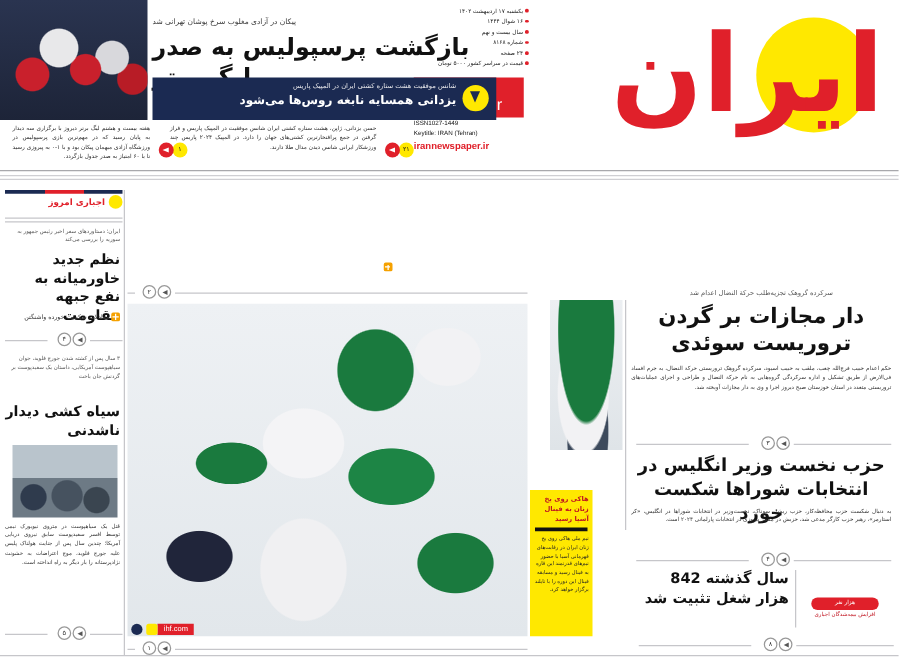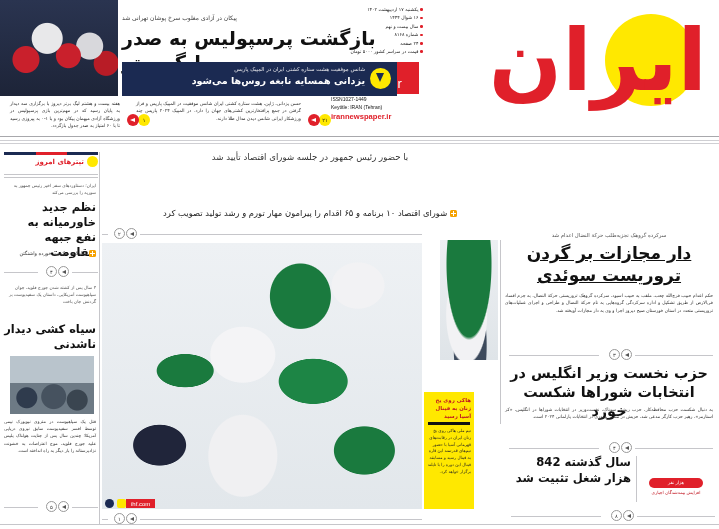--- a/index.html
+++ b/index.html
@@ -265,21 +265,21 @@
     </div>
 
     <div class="hrule" style="top:136px;"></div>
     <div class="hrule2" style="top:140px;"></div>
     <div class="hrule2" style="top:143px;"></div>
   </div>
 
   <div class="sidebar">
     <div class="sb-flag"></div>
     <div class="sb-dot"></div>
-    <div class="sb-title">تیترهای امروز</div>
+    <div class="sb-title">اجباری امروز</div>
     <div class="sb-sep" style="top:22px;"></div>
     <div class="sb-sep" style="top:25px;"></div>
 
     <div class="sb-kicker" style="top:30px;">ایران؛ دستاوردهای سفر اخیر رئیس جمهور به سوریه را بررسی می‌کند</div>
     <div class="sb-head" style="top:48px;">نظم جدید خاورمیانه به نفع جبهه مقاومت</div>
     <div class="sb-sub" style="top:98px;">
       <span class="plus"></span>
       <span>معادلات شکست خورده واشنگتن</span>
     </div>
 
@@ -297,24 +297,22 @@
 
     <div class="pg-line" style="right:2px; top:355px; width:26px;"></div>
     <div class="pg-inline" style="right:30px; top:349px;">
       <div class="c1">۵</div>
       <div class="c2"></div>
     </div>
     <div class="pg-line" style="right:62px; top:355px; width:34px;"></div>
   </div>
   <div class="vsep" style="left:99px; top:152px; height:372px;"></div>
 
-  <div class="main-kicker">با حضور رئیس جمهور در جلسه شورای اقتصاد تأیید شد</div>
   <div class="main-sub">
     <span class="plus"></span>
-    <span>شورای اقتصاد ۱۰ برنامه و ۶۵ اقدام را پیرامون مهار تورم و رشد تولید تصویب کرد</span>
   </div>
 
   <div class="pg-line" style="left:102px; top:234px; width:6px;"></div>
   <div class="pg-inline" style="left:108px; top:228px;">
     <div class="c1">۲</div>
     <div class="c2"></div>
   </div>
   <div class="pg-line" style="left:140px; top:234px; width:282px;"></div>
 
   <div class="hockey">
@@ -335,21 +333,21 @@
     <div class="co-head">هاکی روی یخ زنان به فینال آسیا رسید</div>
     <div class="co-bar"></div>
     <div class="co-body">تیم ملی هاکی روی یخ زنان ایران در رقابت‌های قهرمانی آسیا با حضور تیم‌های قدرتمند این قاره به فینال رسید و مسابقه فینال این دوره را با تایلند برگزار خواهد کرد.</div>
   </div>
 
   <div class="r-thumb"></div>
   <div class="vsep" style="left:500px; top:240px; height:184px;"></div>
 
   <div class="rcol">
     <div class="r-kicker" style="top:0;">سرکرده گروهک تجزیه‌طلب حرکة النضال اعدام شد</div>
-    <div class="r-head" style="top:10px;text-decoration:underline;">دار مجازات بر گردن تروریست سوئدی</div>
+    <div class="r-head" style="top:10px;">دار مجازات بر گردن تروریست سوئدی</div>
     <div class="r-body" style="top:60px;">حکم اعدام حبیب فرج‌الله چعب، ملقب به حبیب اسیود، سرکرده گروهک تروریستی حرکة النضال، به جرم افساد فی‌الارض از طریق تشکیل و اداره سرکردگی گروه‌هایی به نام حرکة النضال و طراحی و اجرای عملیات‌های تروریستی متعدد در استان خوزستان صبح دیروز اجرا و وی به دار مجازات آویخته شد.</div>
 
     <div class="pg-line" style="right:4px; top:123px; width:78px;"></div>
     <div class="pg-inline" style="right:84px; top:117px;">
       <div class="c1">۳</div>
       <div class="c2"></div>
     </div>
     <div class="pg-line" style="right:118px; top:123px; width:90px;"></div>
 
     <div class="r-head" style="top:132px; font-size:14.4px; line-height:19px;">حزب نخست وزیر انگلیس در انتخابات شوراها شکست خورد</div>

